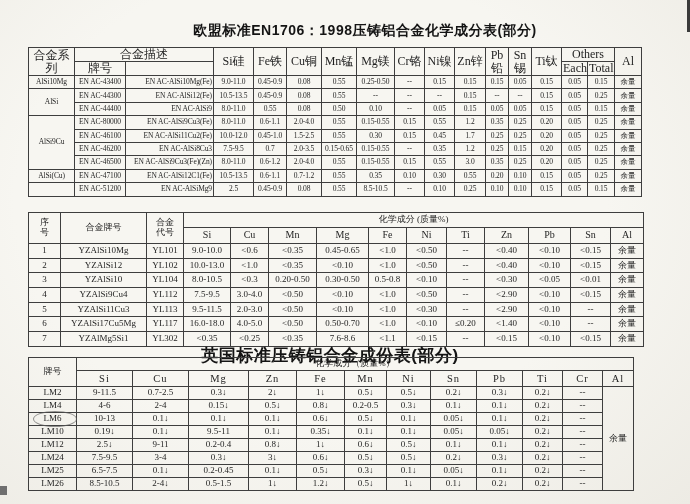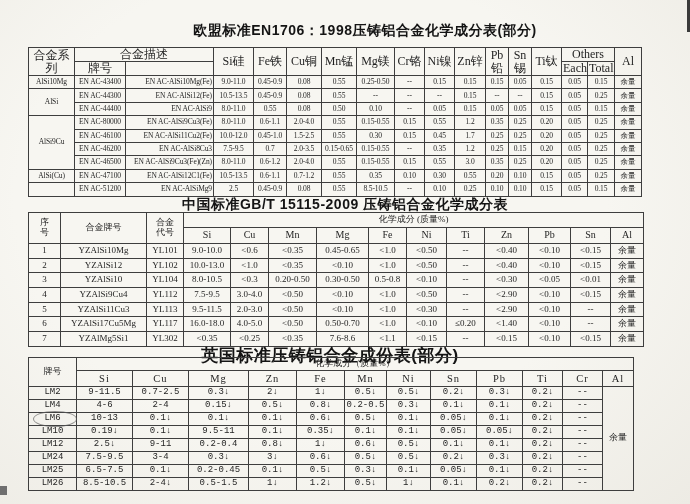--- a/index.html
+++ b/index.html
@@ -42,21 +42,21 @@
   .t2 thead tr:last-child { height:16px; }
   .t2 tbody tr { height:14.7px; }
 
   
   .t3 { left:28px; top:357px; width:605px; }
   .t3 th { font-size:9px; }
   .t3 thead tr:last-child th { font-size:10.5px; letter-spacing:1px; }
   .t3 td { font-size:9px; }
   .t3 thead tr:first-child { height:13px; }
   .t3 thead tr:last-child { height:16px; }
-  .t3 tbody tr { height:13px;font-family:Liberation Mono, monospace; }
+  .t3 tbody tr { height:13px; }
 
   .oval {
     position:absolute; left:33px; top:411px; width:42px; height:14px;
     border:1px solid rgba(90,90,90,0.65); border-radius:50%;
   }
   .artifact-tr { position:absolute; right:0; top:0; width:3px; height:32px; background:#3a3a3a; }
   .artifact-bl { position:absolute; left:0; top:486px; width:7px; height:9px; background:#6f6f6f; }
 </style>
 </head>
 <body>
@@ -273,21 +273,20 @@
           <td>0.10</td>
           <td>0.10</td>
           <td>0.15</td>
           <td>0.05</td>
           <td>0.15</td>
           <td>余量</td>
         </tr>
       </tbody>
     </table>
 
-  <div class="tbl-title" id="title2">中国标准GB/T 15115-2009 压铸铝合金化学成分表</div>
   <table class="t2">
     <colgroup>
       <col style="width:32px">
         <col style="width:86px">
         <col style="width:37px">
       <col style="width:47px">
         <col style="width:38px">
         <col style="width:48px">
       <col style="width:52px">
         <col style="width:38px">

